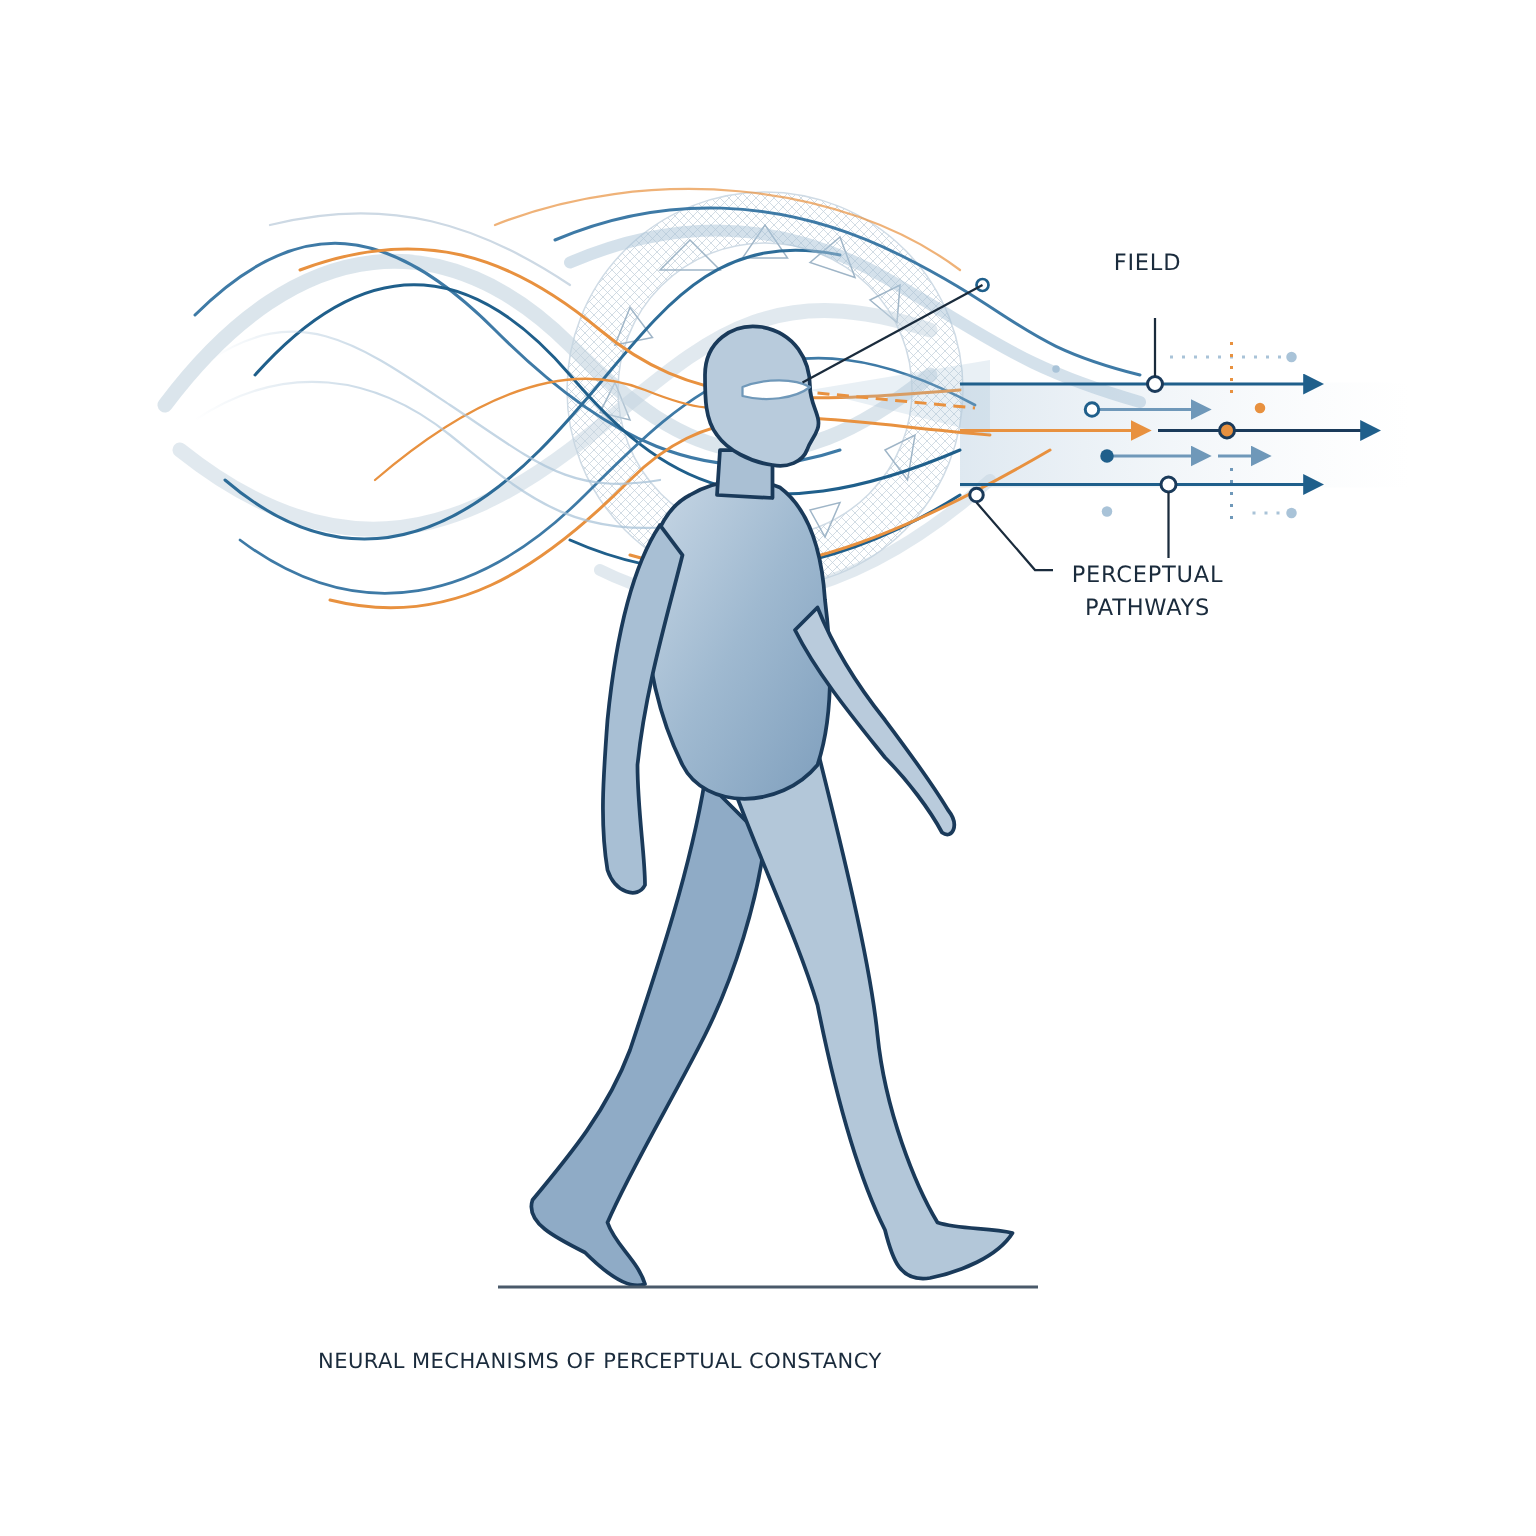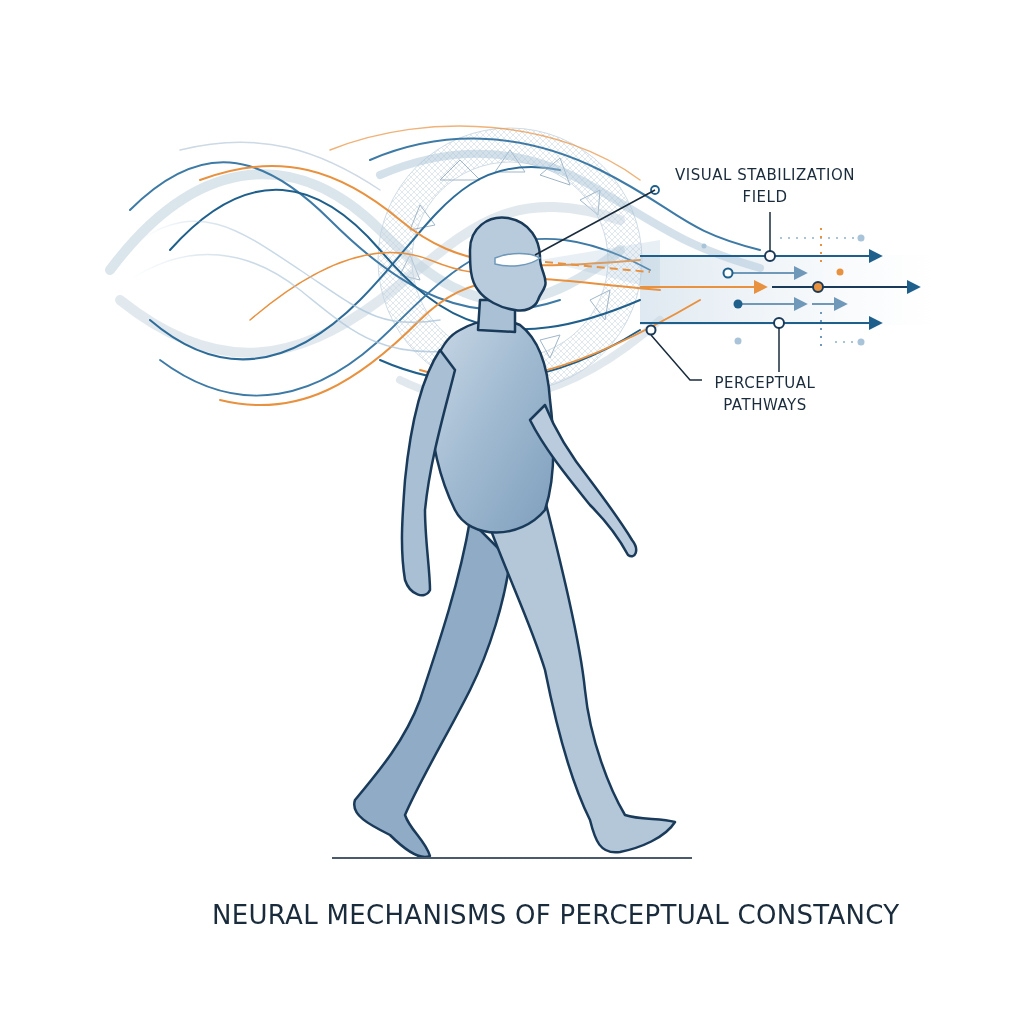--- a/index.html
+++ b/index.html
@@ -1,21 +1,21 @@
 <!DOCTYPE html>
 <html><head>
   <meta charset="utf-8">
   <style>
     html, body { margin: 0; padding: 0; background: #ffffff; }
     body { width: 1024px; height: 1024px; position: relative; overflow: hidden; font-family: "Liberation Sans", sans-serif; }
     .canvas { position: absolute; left: 0; top: 0; width: 1024px; height: 1024px; }
     .label { position: absolute; color: #1a2b3c; font-family: "DejaVu Sans", sans-serif; font-weight: normal; letter-spacing: 0.5px; text-align: center; font-size: 15px; line-height: 22px; }
     .label-vsf { left: 640px; top: 164px; width: 250px; }
     .label-pp { left: 700px; top: 372px; width: 130px; }
-    .title { position: absolute; left: 212px; top: 900px; width: 600px; color: #1a2b3c; font-family: "DejaVu Sans", sans-serif; font-size: 26px; letter-spacing: 0.3px; white-space: nowrap; }
+    .title { position: absolute; left: 212px; top: 900px; width: 600px; color: #1a2b3c; font-family: "DejaVu Sans", sans-serif; font-size: 14px; letter-spacing: 0.3px; white-space: nowrap; }
   </style>
 </head>
 <body>
 
 <svg class="canvas" viewBox="0 0 1024 1024" xmlns="http://www.w3.org/2000/svg">
   <defs>
     <linearGradient id="fadeL" x1="0" x2="1" y1="0" y2="0">
       <stop offset="0" stop-color="#a9c3d8" stop-opacity="0"></stop>
       <stop offset="0.35" stop-color="#a9c3d8" stop-opacity="0.6"></stop>
       <stop offset="1" stop-color="#a9c3d8" stop-opacity="0.8"></stop>
@@ -140,21 +140,20 @@
 
   <g stroke="#1a2b3c" stroke-width="1.5" fill="none">
     <path d="M655 190 L535 255"></path>
     <line x1="770" y1="212" x2="770" y2="251"></line>
     <line x1="779" y1="328" x2="779" y2="372"></line>
     <path d="M651 335 L690 380 L702 380"></path>
   </g>
 </svg>
 
 <div class="label label-vsf">
-  <div>VISUAL STABILIZATION</div>
   <div>FIELD</div>
 </div>
 
 <div class="label label-pp">
   <div>PERCEPTUAL</div>
   <div>PATHWAYS</div>
 </div>
 
 <div class="title">NEURAL MECHANISMS OF PERCEPTUAL CONSTANCY</div>
 

